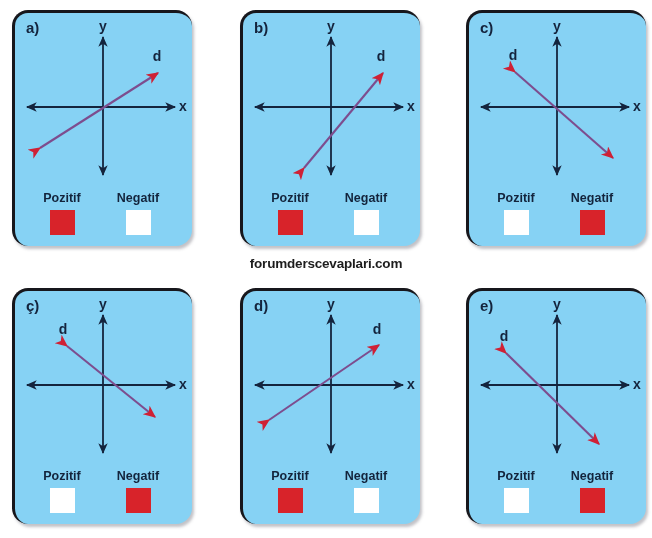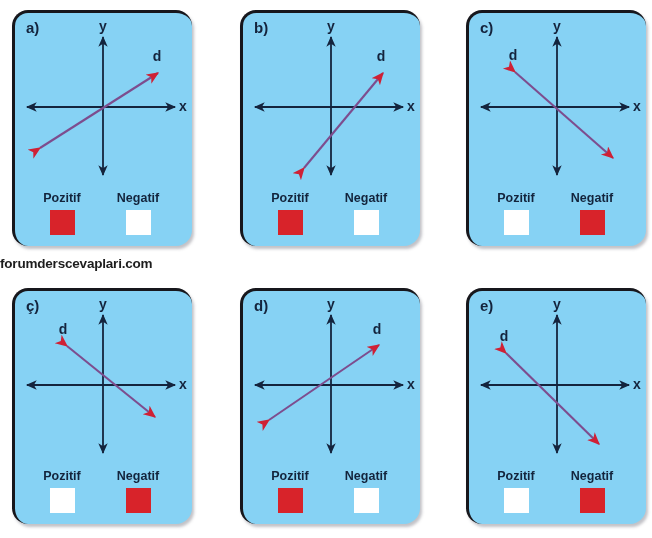--- a/index.html
+++ b/index.html
@@ -74,20 +74,21 @@
     background:#ffffff;
   }
   .swatch.filled{
     background:#d8232a;
   }
   .watermark{
     position:absolute;
     left:0;
     top:256px;
     width:652px;
+    text-align:center;
     font-size:13.5px;
     font-weight:700;
     color:#1d1d1d;
     letter-spacing:-0.2px;
   }
 </style>
 </head>
 <body>
 
 <div id="grid">

